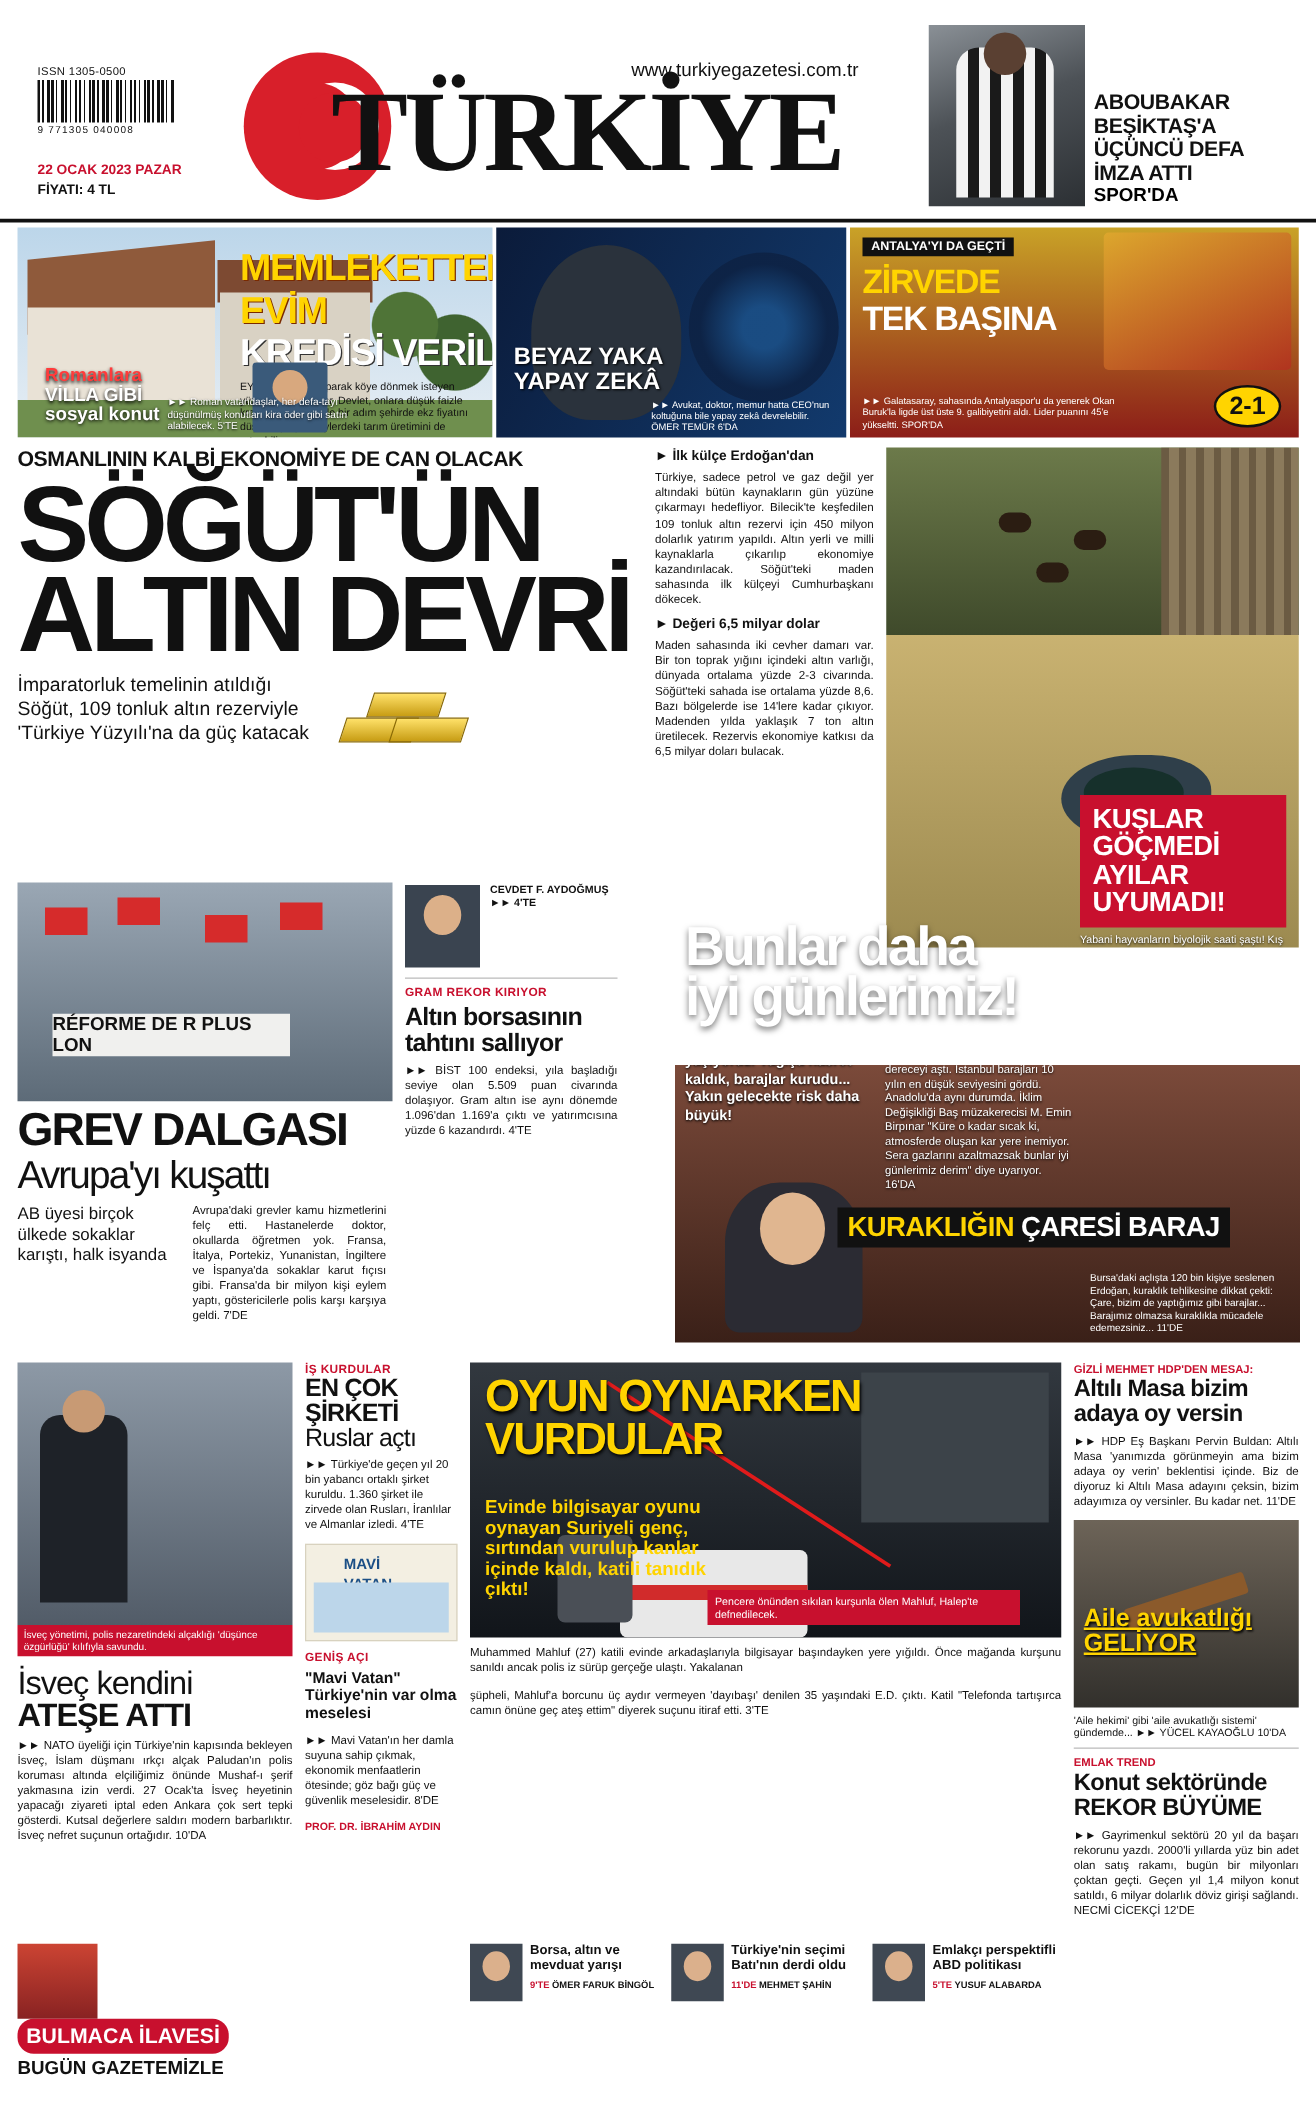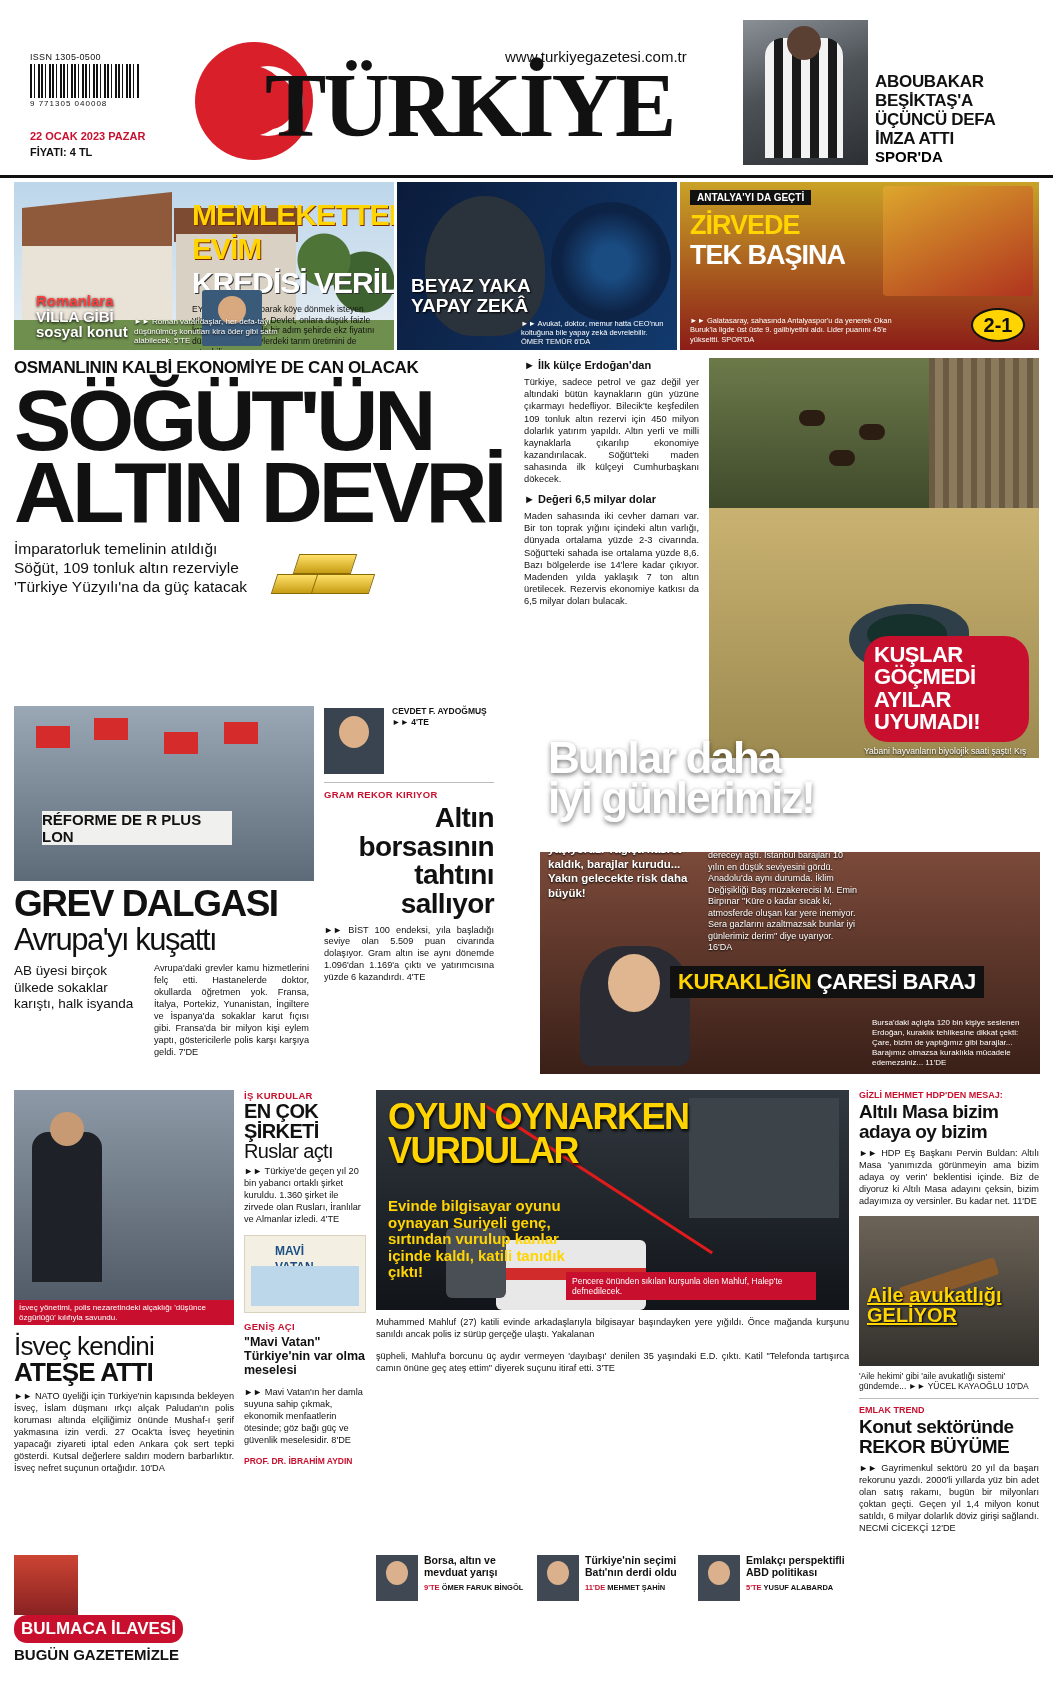--- a/index.html
+++ b/index.html
@@ -104,21 +104,21 @@
   .lead-col p { margin:0 0 7px 0; text-align:justify; }
 
   .lead-right { flex:1; position:relative; }
   .photo-bears { position:relative; height:150px; background:linear-gradient(#6c7a4a,#3f4a2b); overflow:hidden; }
   .photo-bears .b { position:absolute; width:26px; height:16px; background:#2b1d12; border-radius:8px; }
   .photo-bears .fence { position:absolute; right:0; top:0; width:110px; height:100%; background:repeating-linear-gradient(90deg,#6b5b43 0 6px,#8b7a5c 6px 14px); }
   .photo-birds { position:relative; height:250px; background:linear-gradient(#c9b271,#9c8a50); overflow:hidden; }
   .bird { position:absolute; width:120px; height:70px; background:#2f3f4a; border-radius:50% 40% 30% 50%; }
   .bird .wing { position:absolute; left:18px; top:10px; width:80px; height:40px; background:#16302b; border-radius:50%; }
   .redbox { position:absolute; right:10px; top:128px; width:165px; background:#c8102e; color:#fff; padding:8px 10px;
-    font-weight:bold; font-size:22px; line-height:1.02; letter-spacing:-.5px;border-radius:24px; }
+    font-weight:bold; font-size:22px; line-height:1.02; letter-spacing:-.5px; }
   .redbox + .rb-note { position:absolute; right:10px; top:238px; width:165px; color:#fff; font-size:8.5px; line-height:1.25;
     text-shadow:0 1px 2px #000; }
   .crowd { position:absolute; left:0; bottom:0; width:100%; height:175px; background:linear-gradient(#7b4a3a,#3a2018); overflow:hidden; }
   .erd { position:absolute; left:40px; bottom:8px; width:110px; height:120px; background:#2b2b33; border-radius:40% 40% 10% 10%; }
   .erd .f { position:absolute; left:28px; top:8px; width:52px; height:58px; border-radius:50%; background:#e0b690; }
   .kur { position:absolute; left:130px; bottom:86px; background:#111; padding:3px 8px; font-weight:bold; font-size:22px; letter-spacing:-.5px; }
   .kur .y { color:#ffd400; } .kur .w { color:#fff; }
   .bottomnote { position:absolute; right:8px; bottom:6px; width:160px; font-size:8px; color:#fff; line-height:1.25; }
   .two-cols-note { position:absolute; left:10px; bottom:96px; width:320px; display:flex; gap:10px; color:#fff; font-size:9px; line-height:1.28; }
   .two-cols-note .c { width:150px; text-shadow:0 1px 2px #000; }
@@ -133,21 +133,21 @@
     color:#111; font-weight:bold; font-size:15px; display:flex; align-items:center; justify-content:center; }
   .grev { font-weight:bold; font-size:37px; line-height:.92; letter-spacing:-1.5px; margin-top:6px; }
   .grev span { font-weight:normal; font-size:31px; }
   .mid-left .lede { margin-top:8px; display:flex; gap:10px; }
   .mid-left .lede .a { width:130px; font-size:13.5px; line-height:1.22; }
   .mid-left .lede .b { width:155px; font-size:9.2px; line-height:1.3; text-align:justify; }
 
   .mid-mid { width:170px; font-size:9.2px; line-height:1.3; }
   .mid-mid p { margin:0 0 8px 0; text-align:justify; }
   .colhead { color:#c8102e; font-size:9.5px; font-weight:bold; letter-spacing:.3px; }
-  .subhead { font-weight:bold; font-size:28px; line-height:1.02; letter-spacing:-.6px; margin:3px 0 6px 0;text-align:right; }
+  .subhead { font-weight:bold; font-size:20px; line-height:1.02; letter-spacing:-.6px; margin:3px 0 6px 0; }
   .portrait { width:60px; height:66px; background:#3a4450; float:left; margin:2px 8px 2px 0; position:relative; }
   .portrait .h { position:absolute; left:15px; top:8px; width:30px; height:32px; border-radius:50%; background:#dcb089; }
   .byline-sm { font-size:8.5px; font-weight:bold; }
 
   
   .lower { display:flex; gap:10px; padding:10px 14px 0 14px; }
   .low1 { width:220px; }
   .low1 .ph { height:210px; background:linear-gradient(#8d99a6,#525c68); position:relative; overflow:hidden; }
   .low1 .ph .p1 { position:absolute; left:18px; top:42px; width:70px; height:150px; background:#1e2228; border-radius:16px 16px 0 0; }
   .low1 .ph .p1h { position:absolute; left:36px; top:22px; width:34px; height:34px; border-radius:50%; background:#c89a74; }
@@ -429,21 +429,21 @@
       <div class="two">
         <div class="c">Muhammed Mahluf (27) katili evinde arkadaşlarıyla bilgisayar başındayken yere yığıldı. Önce mağanda kurşunu sanıldı ancak polis iz sürüp gerçeğe ulaştı. Yakalanan</div>
         <div class="c">şüpheli, Mahluf'a borcunu üç aydır vermeyen 'dayıbaşı' denilen 35 yaşındaki E.D. çıktı. Katil "Telefonda tartışırca camın önüne geç ateş ettim" diyerek suçunu itiraf etti. 3'TE</div>
       </div>
     </div>
 
     <div class="low4">
       <div class="red-kicker">GİZLİ MEHMET HDP'DEN MESAJ:</div>
       <h3>
         <span>Altılı Masa bizim</span><br>
-        <b>adaya oy bizim</b>
+        <b>adaya oy versin</b>
       </h3>
       <p>►► HDP Eş Başkanı Pervin Buldan: Altılı Masa 'yanımızda görünmeyin ama bizim adaya oy verin' beklentisi içinde. Biz de diyoruz ki Altılı Masa adayını çeksin, bizim adayımıza oy versinler. Bu kadar net. 11'DE</p>
       <div class="ph">
         <div class="gav"></div>
         <div class="aile">
           <div>Aile avukatlığı</div>
           <div>GELİYOR</div>
         </div>
       </div>
       <div class="quote">'Aile hekimi' gibi 'aile avukatlığı sistemi' gündemde... ►► YÜCEL KAYAOĞLU 10'DA</div>

